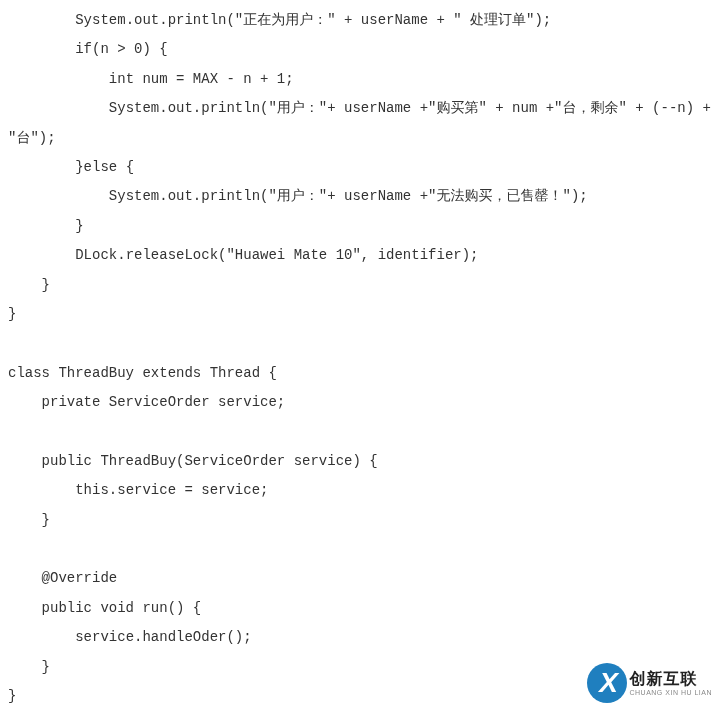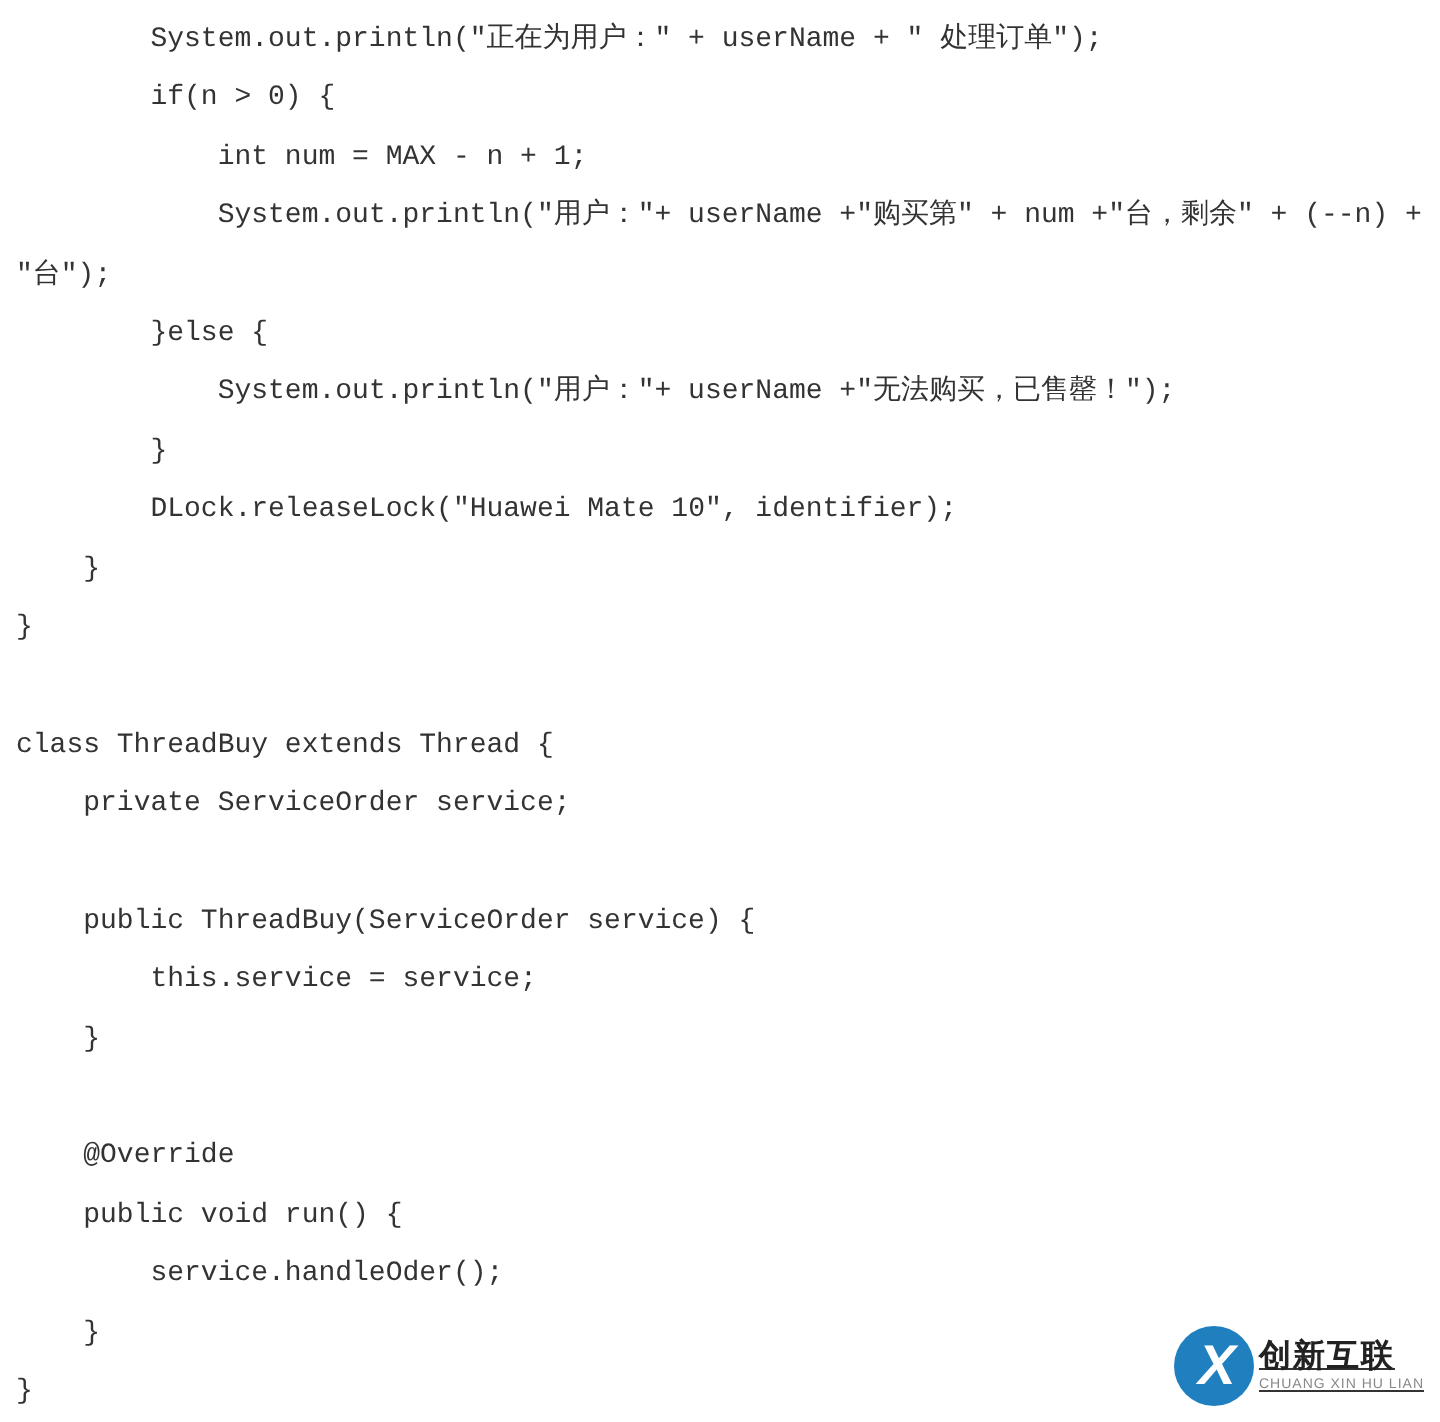--- a/index.html
+++ b/index.html
@@ -46,21 +46,20 @@
     font-weight: 900;
     font-size: 28px;
     font-style: italic;
     letter-spacing: -2px;
   }
   .logo-text {
     display: flex;
     flex-direction: column;
     line-height: 1;
     font-family: "Microsoft YaHei", Arial, sans-serif;
-    text-decoration: underline;
   }
   .logo-cn {
     font-size: 16px;
     font-weight: 700;
     color: #222222;
     letter-spacing: 1px;
   }
   .logo-en {
     font-size: 7px;
     letter-spacing: 0.5px;

